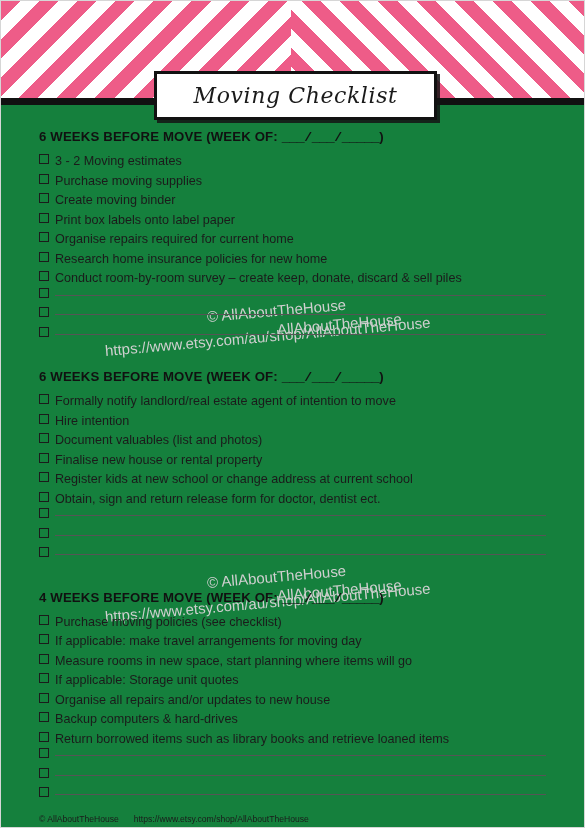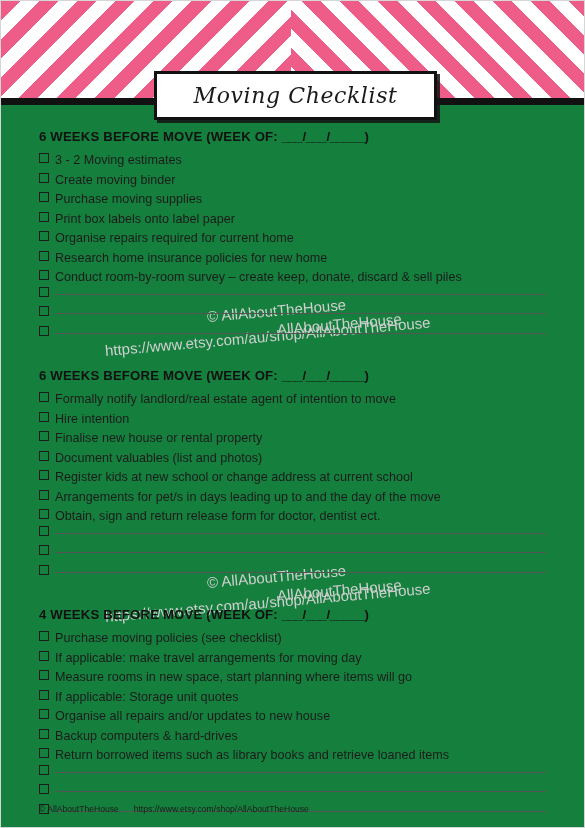--- a/index.html
+++ b/index.html
@@ -121,20 +121,21 @@
   .section-heading {
     font-size: 13.2px;
     font-weight: bold;
     color: #111111;
     letter-spacing: 0.15px;
     margin-bottom: 7px;
     white-space: nowrap;
   }
   .section-heading .blanks {
     letter-spacing: -0.4px;
+    font-family: Liberation Mono, monospace;
   }
 
   .item {
     display: flex;
     align-items: baseline;
     font-size: 12.6px;
     color: #1b1b1b;
     line-height: 19.5px;
     min-height: 19.5px;
   }
@@ -156,21 +157,21 @@
     border-bottom: 1px solid #555555;
     position: relative;
     top: -3px;
     height: 0;
   }
 
   
   .footer {
     position: absolute;
     left: 38px;
-    bottom: 13px;
+    bottom: 3px;
     font-size: 8.6px;
     color: #1b1b1b;
     z-index: 6;
     white-space: nowrap;
   }
   .footer .sep { display: inline-block; width: 10px; }
 </style>
 </head>
 <body>
 
@@ -197,25 +198,25 @@
   <div class="content">
     <div id="sections-root">
         <div class="section">
           <div class="section-heading"><span>6 WEEKS BEFORE MOVE (WEEK OF:</span> <span class="blanks">___/___/_____</span><span>)</span></div>
           <div class="item">
             <span class="checkbox"></span>
             <span class="item-label">3 - 2 Moving estimates</span>
           </div>
           <div class="item">
             <span class="checkbox"></span>
+            <span class="item-label">Purchase moving supplies</span>
+          </div>
+          <div class="item">
+            <span class="checkbox"></span>
             <span class="item-label">Create moving binder</span>
-          </div>
-          <div class="item">
-            <span class="checkbox"></span>
-            <span class="item-label">Purchase moving supplies</span>
           </div>
           <div class="item">
             <span class="checkbox"></span>
             <span class="item-label">Print box labels onto label paper</span>
           </div>
           <div class="item">
             <span class="checkbox"></span>
             <span class="item-label">Organise repairs required for current home</span>
           </div>
           <div class="item">
@@ -244,33 +245,29 @@
           <div class="item">
             <span class="checkbox"></span>
             <span class="item-label">Formally notify landlord/real estate agent of intention to move</span>
           </div>
           <div class="item">
             <span class="checkbox"></span>
             <span class="item-label">Hire intention</span>
           </div>
           <div class="item">
             <span class="checkbox"></span>
+            <span class="item-label">Document valuables (list and photos)</span>
+          </div>
+          <div class="item">
+            <span class="checkbox"></span>
             <span class="item-label">Finalise new house or rental property</span>
           </div>
           <div class="item">
             <span class="checkbox"></span>
-            <span class="item-label">Document valuables (list and photos)</span>
-          </div>
-          <div class="item">
-            <span class="checkbox"></span>
             <span class="item-label">Register kids at new school or change address at current school</span>
-          </div>
-          <div class="item">
-            <span class="checkbox"></span>
-            <span class="item-label">Arrangements for pet/s in days leading up to and the day of the move</span>
           </div>
           <div class="item">
             <span class="checkbox"></span>
             <span class="item-label">Obtain, sign and return release form for doctor, dentist ect.</span>
           </div>
           <div class="item">
             <span class="checkbox"></span>
             <span class="item-rule"></span>
           </div>
           <div class="item">

